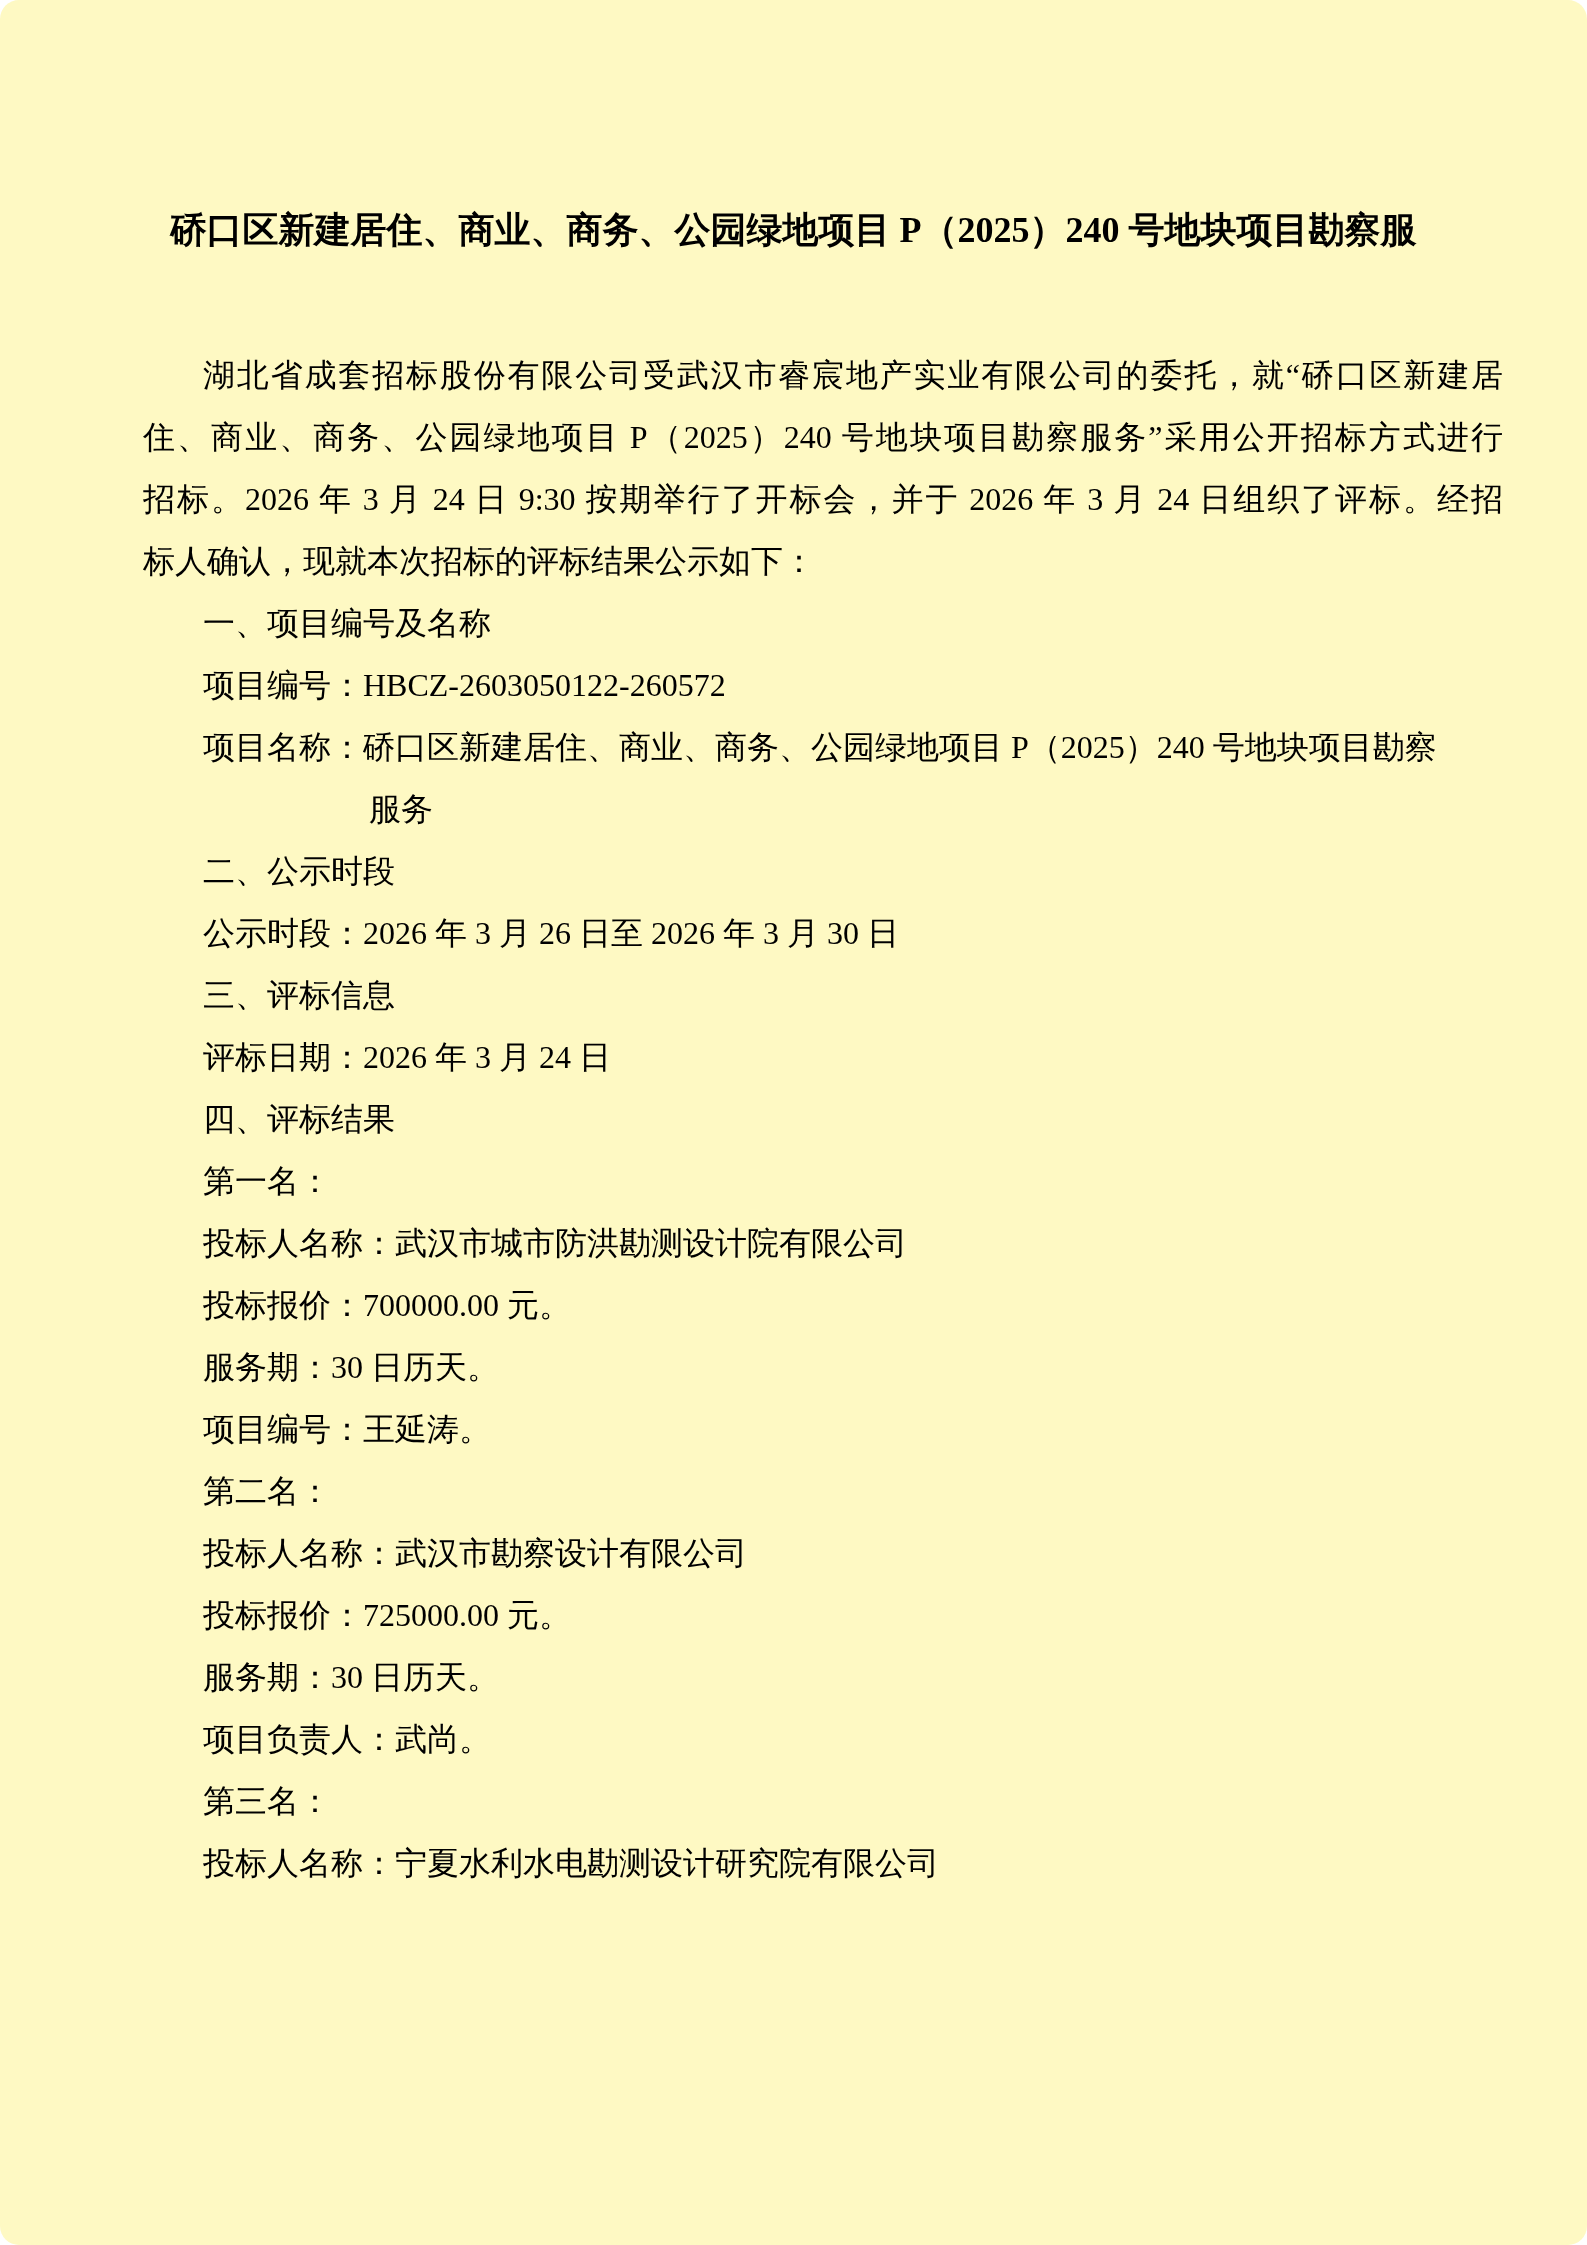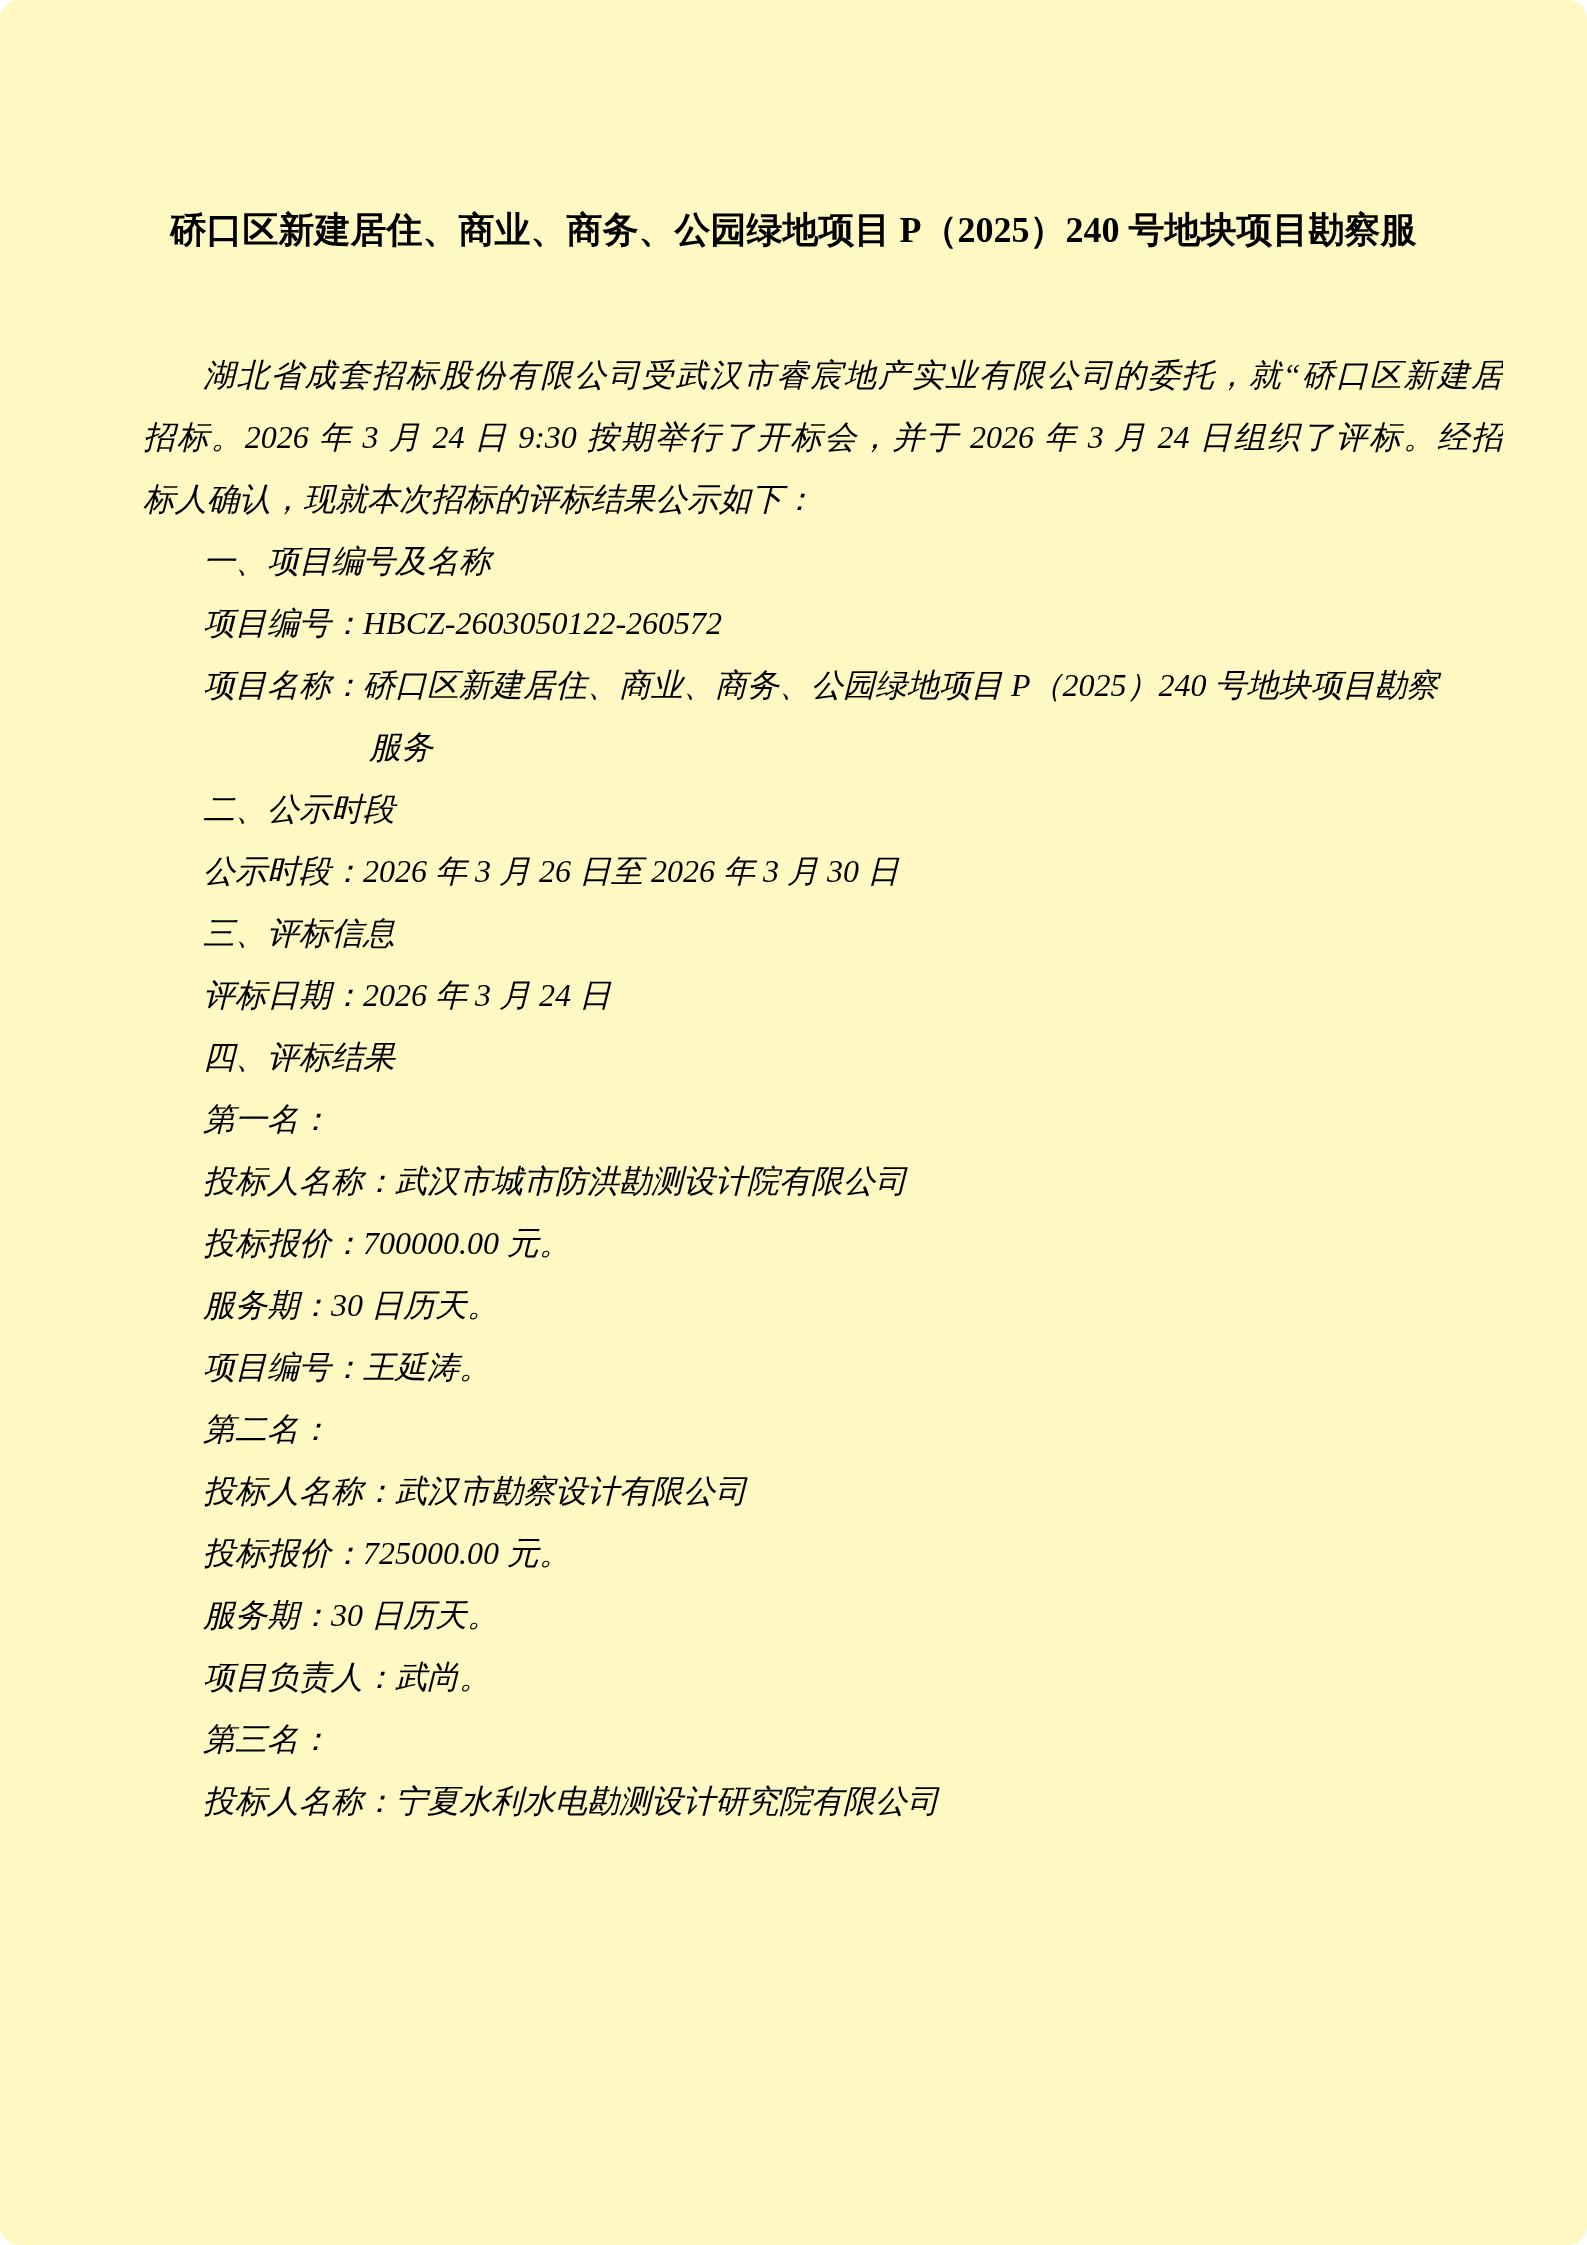--- a/index.html
+++ b/index.html
@@ -21,39 +21,39 @@
     font-size: 36px;
     line-height: 84px;
   }
   .title .tline { display: block; }
   .body {
     margin-top: 72px;
     padding-left: 143px;
     padding-right: 84px;
     font-size: 32px;
     line-height: 62px;
-    font-style: italic;
   }
   .line { height: 62px; overflow: hidden; white-space: nowrap; }
   .jlast { text-align: justify; text-align-last: justify; white-space: normal; }
   .ind2 { padding-left: 60px; }
   .ind7 { padding-left: 226px; }
 </style>
 </head>
 <body>
 
 <div class="page">
 
   <div class="title">
     <span class="tline">硚口区新建居住、商业、商务、公园绿地项目 P（2025）240 号地块项目勘察服</span>
   </div>
 
   <div class="body">
 
     <div class="line jlast ind2">湖北省成套招标股份有限公司受武汉市睿宸地产实业有限公司的委托，就“硚口区新建居</div>
+    <div class="line jlast">住、商业、商务、公园绿地项目 P（2025）240 号地块项目勘察服务”采用公开招标方式进行</div>
     <div class="line jlast">招标。2026 年 3 月 24 日 9:30 按期举行了开标会，并于 2026 年 3 月 24 日组织了评标。经招</div>
     <div class="line">标人确认，现就本次招标的评标结果公示如下：</div>
 
     <div class="line ind2">一、项目编号及名称</div>
     <div class="line ind2">项目编号：HBCZ-2603050122-260572</div>
     <div class="line ind2">项目名称：硚口区新建居住、商业、商务、公园绿地项目 P（2025）240 号地块项目勘察</div>
     <div class="line ind7">服务</div>
 
     <div class="line ind2">二、公示时段</div>
     <div class="line ind2">公示时段：2026 年 3 月 26 日至 2026 年 3 月 30 日</div>

